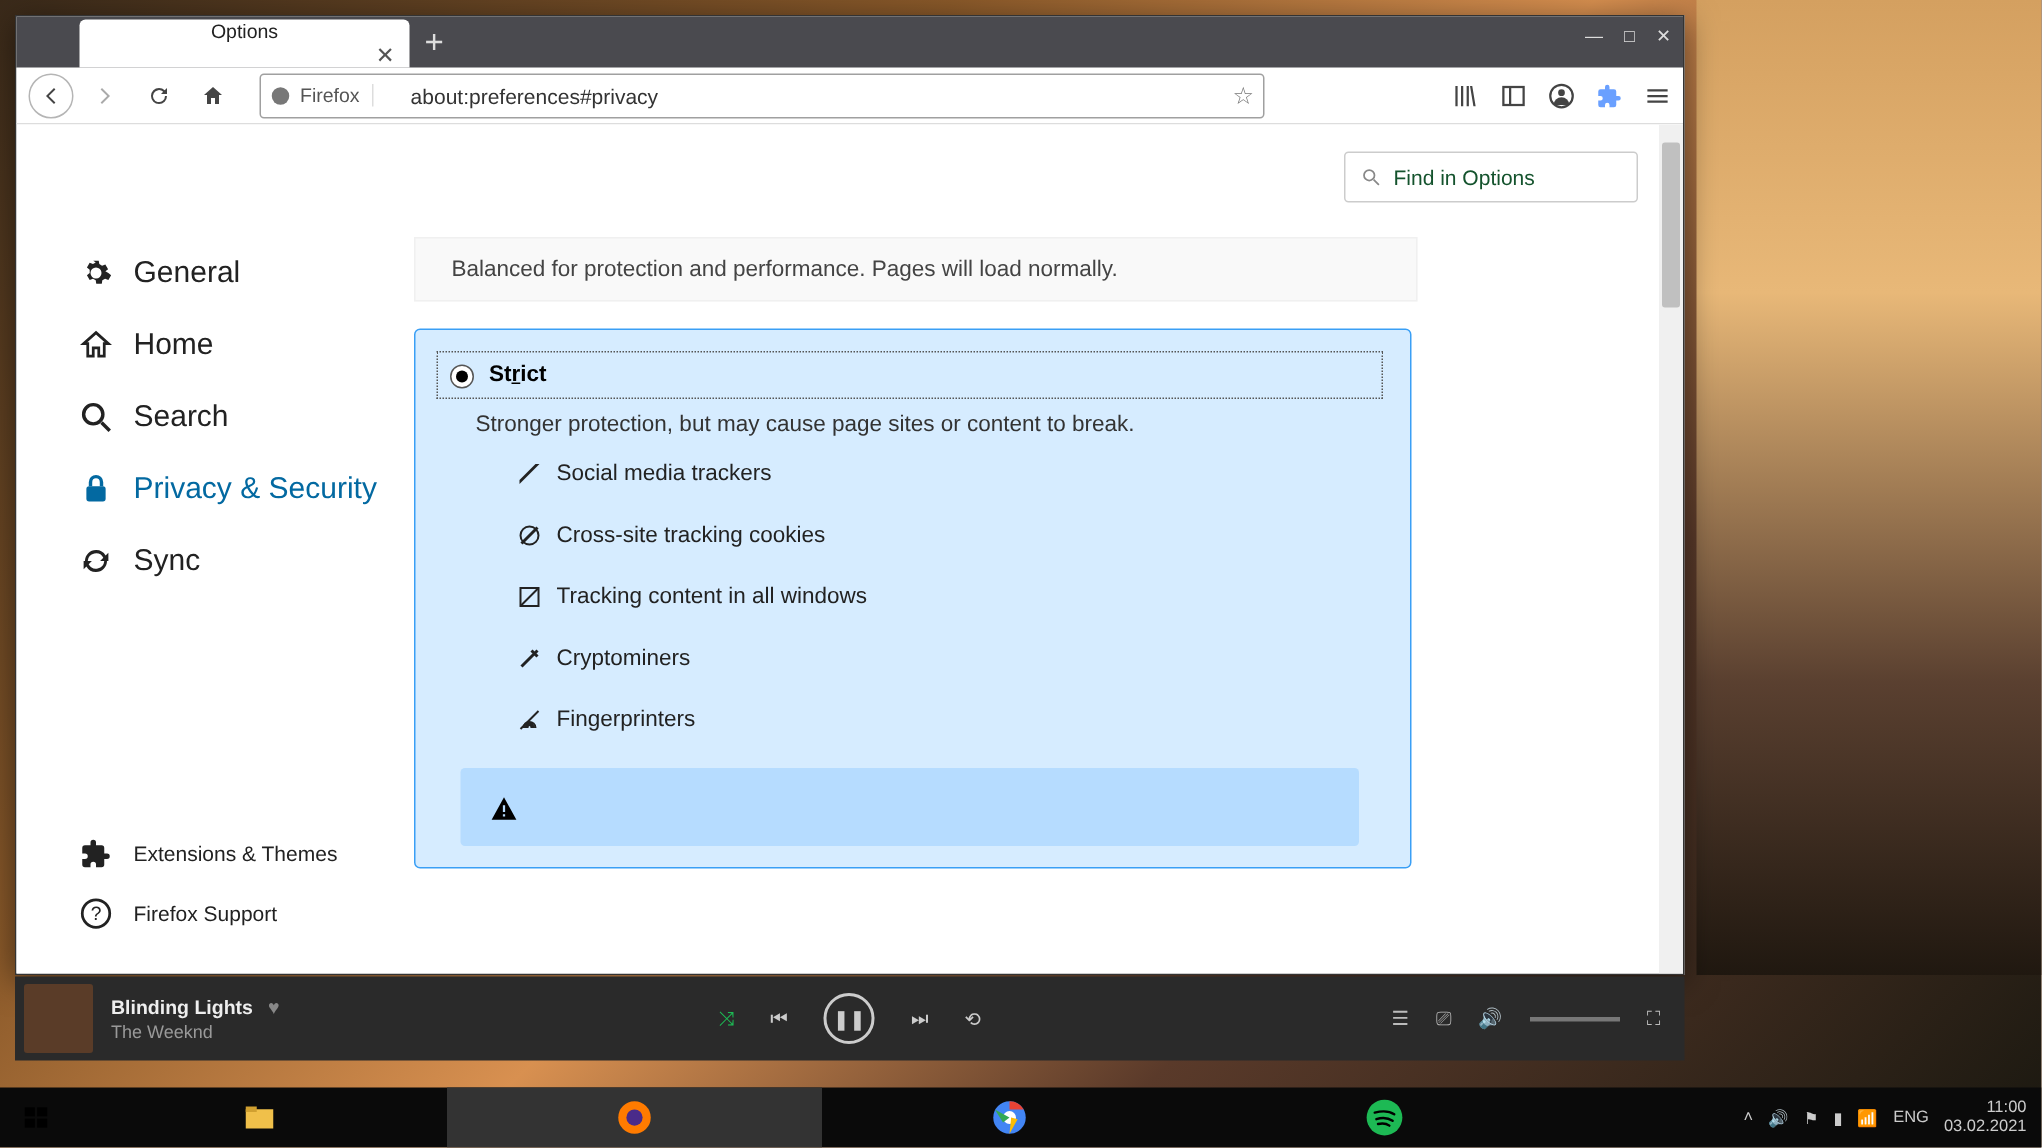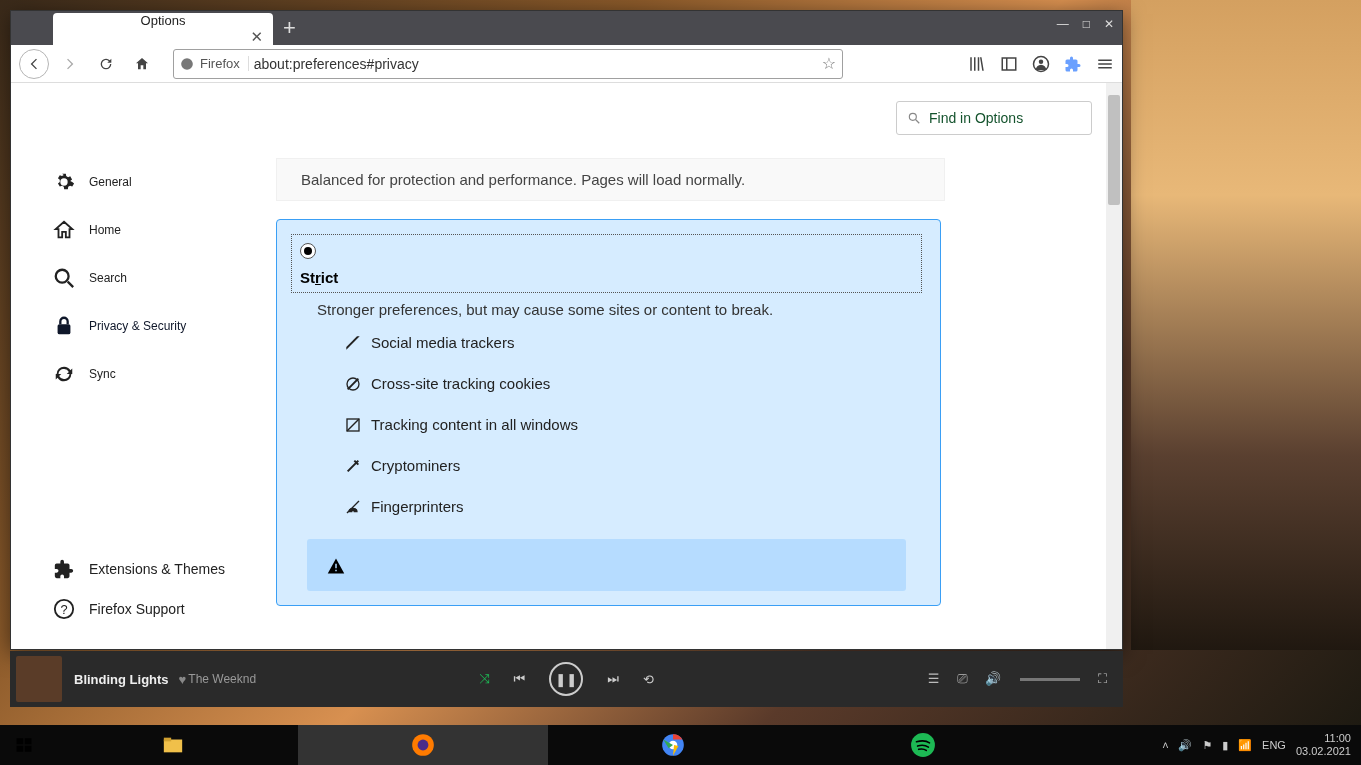--- a/index.html
+++ b/index.html
@@ -20,65 +20,65 @@
 .ff-newtab { color: #ddd; font-size: 22px; padding: 0 10px; align-self: center; }
 .ff-wincontrols { position: absolute; right: 8px; top: 6px; display: flex; gap: 14px; color: #ddd; font-size: 12px; }
 .ff-wincontrols span { cursor: pointer; }
 
 
 .ff-toolbar { height: 38px; background: #fff; display: flex; align-items: center; padding: 0 8px; gap: 6px; border-bottom: 1px solid #ddd; }
 .nav-btn { width: 30px; height: 30px; display: flex; align-items: center; justify-content: center; border-radius: 4px; color: #444; }
 .nav-btn.back { border: 1px solid #b5b5b5; border-radius: 50%; }
 .nav-btn.fwd { color: #aaa; }
 .urlbar { flex: 0 0 670px; height: 30px; border: 1px solid #a0a0a0; border-radius: 3px; display: flex; align-items: center; padding: 0 6px; margin-left: 10px; font-size: 14px; color: #333; }
-.urlbar .ff-identity { display: flex; align-items: center; gap: 6px; padding-right: 8px; border-right: 1px solid #ddd; margin-right: 5px; font-size: 13px; color: #555; }
+.urlbar .ff-identity { display: flex; align-items: center; gap: 6px; padding-right: 8px; border-right: 1px solid #ddd; margin-right: 25px; font-size: 13px; color: #555; }
 .urlbar .star { margin-left: auto; color: #777; font-size: 16px; }
 .toolbar-right { margin-left: auto; display: flex; gap: 14px; align-items: center; color: #444; }
 .toolbar-right .ico { width: 18px; height: 18px; display: flex; align-items: center; justify-content: center; }
 
 
 .ff-content { flex: 1; display: flex; background: #fff; position: relative; overflow: hidden; }
 .ff-scroll { position: absolute; right: 0; top: 0; width: 16px; height: 100%; background: #f0f0f0; }
 .ff-scroll-thumb { position: absolute; left: 2px; width: 12px; background: #c0c0c0; border-radius: 2px; }
 
 
 .opt-search { position: absolute; right: 30px; top: 18px; width: 196px; height: 34px; border: 1px solid #ccc; border-radius: 3px; display: flex; align-items: center; padding: 0 10px; color: #14532d; font-size: 14px; background: #fff; }
 .opt-search svg { margin-right: 8px; flex-shrink: 0; }
 
 
 .opt-sidebar { width: 265px; padding: 75px 0 0 42px; display: flex; flex-direction: column; }
-.opt-cat { display: flex; align-items: center; gap: 14px; height: 48px; font-size: 12px; color: #222; cursor: pointer; }
-.opt-cat.sel { color: #0f172a; }
+.opt-cat { display: flex; align-items: center; gap: 14px; height: 48px; font-size: 20px; color: #222; cursor: pointer; }
+.opt-cat.sel { color: #0369a1; }
 .opt-cat svg, .opt-cat .caticon { width: 22px; height: 22px; flex-shrink: 0; }
 .opt-bottom { margin-top: auto; padding-bottom: 20px; }
 .opt-bottom .opt-cat { height: 40px; font-size: 14px; }
 
 
 .opt-main { flex: 1; padding: 75px 30px 0 0; }
 .standard-desc { border: 1px solid #f0f0f0; padding: 12px 24px; width: 669px; font-size: 15px; color: #444; margin-bottom: 18px; background: #f9f9f9; }
 .strict-card { width: 665px; border: 1.5px solid #3a9ff5; border-radius: 4px; background: #d6ecff; padding: 14px 18px 14px 14px; }
-.strict-head { display: flex; align-items: flex-start; gap: 10px; border: 1px dotted #555; padding: 6px 8px; margin-bottom: 8px; flex-direction: column; }
+.strict-head { display: flex; align-items: flex-start; gap: 10px; border: 1px dotted #555; padding: 6px 8px; margin-bottom: 8px; }
 .radio-on { width: 16px; height: 16px; border-radius: 50%; border: 1px solid #555; display: flex; align-items: center; justify-content: center; margin-top: 2px; flex-shrink: 0; background:#fff; }
 .radio-on::after { content: ""; width: 8px; height: 8px; border-radius: 50%; background: #000; }
 .strict-title { font-size: 15px; font-weight: 600; }
 .strict-title .u { text-decoration: underline; }
 .strict-desc { font-size: 15px; color: #333; margin: 4px 0 16px 26px; }
 .blocklist { margin-left: 54px; display: flex; flex-direction: column; gap: 24px; font-size: 15px; color: #222; }
 .blocklist li { list-style: none; display: flex; align-items: center; gap: 10px; }
 .blocklist svg { width: 16px; height: 16px; flex-shrink: 0; }
 .headsup { margin: 24px 16px 0 16px; background: #b6dcff; border-radius: 3px; padding: 16px 20px; display: flex; gap: 14px; }
 .headsup .warn { flex-shrink: 0; margin-top: 2px; }
 .headsup-title { font-weight: 700; font-size: 15px; margin-bottom: 6px; }
 .headsup-body { font-size: 15px; color: #222; line-height: 1.5; }
 .headsup-body a { color: #0a6cd6; text-decoration: none; margin-left: 8px; }
 
 
 .musicbar { position: absolute; left: 10px; top: 651px; width: 1113px; height: 56px; background: #2a2a2a; display: flex; align-items: center; color: #ccc; font-size: 13px; }
 .musicbar .art { width: 46px; height: 46px; background: #5a3c28; margin: 0 12px 0 6px; border-radius: 2px; }
-.musicbar .trackinfo { display: flex; flex-direction: row; gap: 2px; min-width: 160px; }
+.musicbar .trackinfo { display: flex; flex-direction: column; gap: 2px; min-width: 160px; }
 .musicbar .title-row { display: flex; align-items: center; gap: 10px; color: #eee; font-weight: 600; }
 .musicbar .artist { color: #999; font-size: 12px; }
 .musicbar .center { position: absolute; left: 50%; transform: translateX(-50%); display: flex; flex-direction: column; align-items: center; gap: 4px; width: 420px; }
 .musicbar .controls { display: flex; align-items: center; gap: 24px; }
 .musicbar .playbtn { width: 34px; height: 34px; border: 2px solid #ccc; border-radius: 50%; display: flex; align-items: center; justify-content: center; }
 .musicbar .progress { display: flex; align-items: center; gap: 10px; width: 100%; font-size: 11px; color: #aaa; }
 .musicbar .bar { flex: 1; height: 3px; background: #555; position: relative; }
 .musicbar .bar::after { content: ""; position: absolute; left: 0; top: -2px; width: 4%; height: 7px; background: #ccc; border-radius: 3px; }
 .musicbar .right { margin-left: auto; display: flex; gap: 18px; padding-right: 16px; color: #bbb; }
 
@@ -240,21 +240,21 @@
     <div class="opt-main">
       <div class="standard-desc">
         <span>Balanced for protection and performance. Pages will load normally.</span>
       </div>
 
       <div class="strict-card">
         <div class="strict-head">
           <span class="radio-on"></span>
           <span class="strict-title">St<span class="u">r</span>ict</span>
         </div>
-        <div class="strict-desc">Stronger preferences, but may cause some sites or content to break.</div>
+        <div class="strict-desc">Stronger protection, but may cause page sites or content to break.</div>
         <ul class="blocklist">
           <li>
               <svg viewBox="0 0 24 24">
                 <path d="M2 22L22 2l-4 0L2 18z"></path>
               </svg>
               <span>Social media trackers</span>
             </li>
           <li>
               <svg viewBox="0 0 24 24">
                 <circle cx="12" cy="12" r="9" fill="none" stroke="currentColor" stroke-width="2"></circle>

